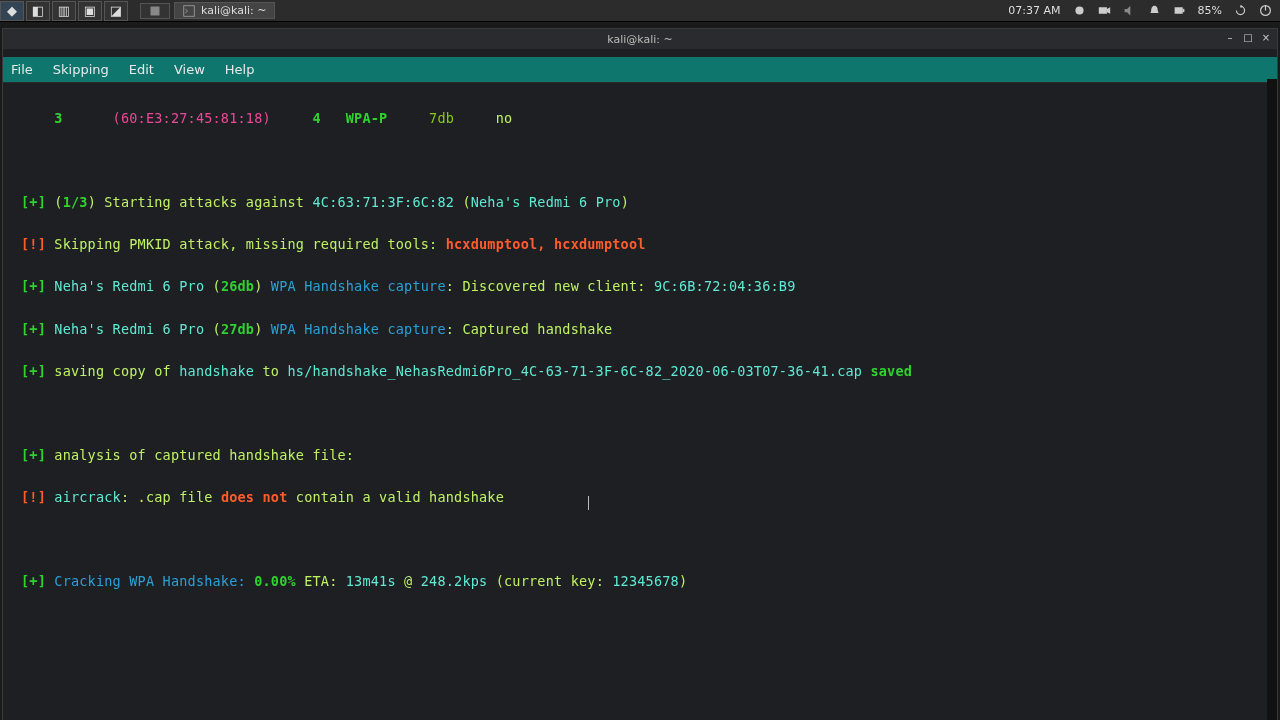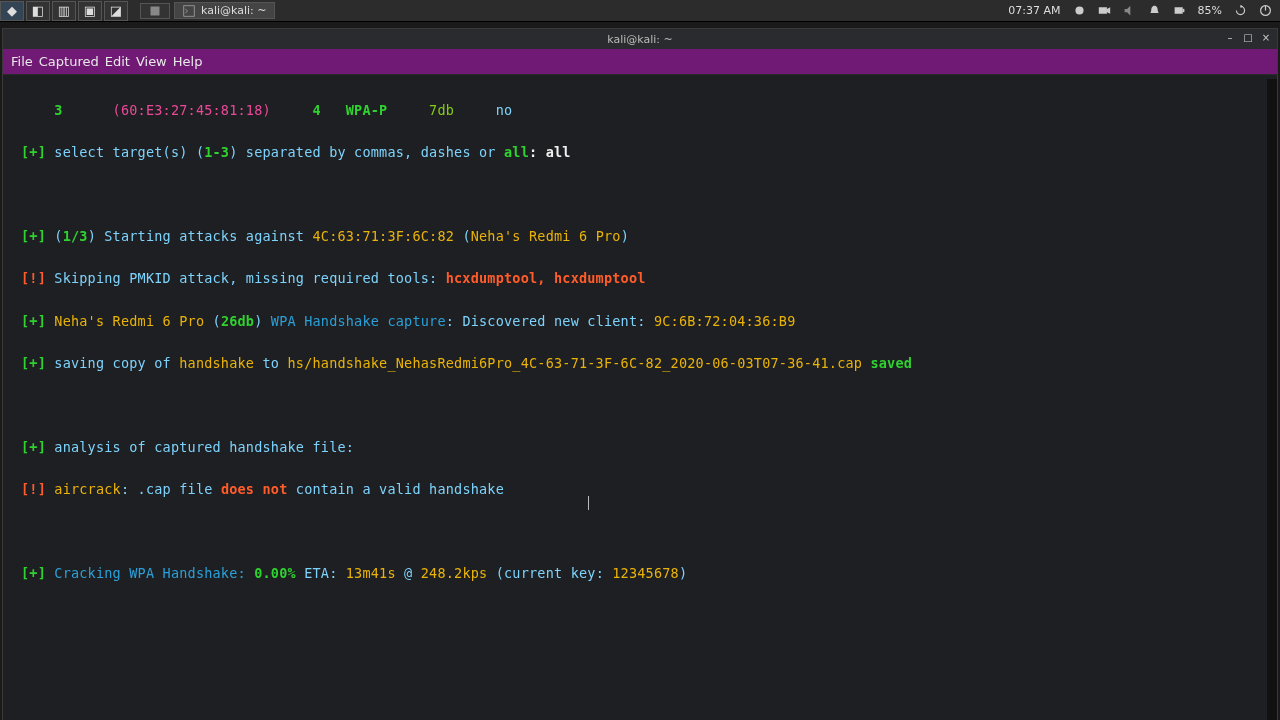--- a/index.html
+++ b/index.html
@@ -64,43 +64,44 @@
     font-size: 11px; color: #bbb;
     position: relative;
   }
   .win-controls {
     position: absolute; right: 4px; top: 2px;
     display: flex; gap: 4px;
   }
   .win-btn { width: 14px; height: 14px; font-size: 10px; text-align: center; line-height: 14px; color: #ccc; cursor: pointer; }
   .menubar {
     height: 26px;
-    background: #701a75;
+    background: #0f766e;
     display: flex; align-items: center;
     padding: 0 8px;
     font-family: "DejaVu Sans", sans-serif;
     font-size: 13px;
-    gap: 6px;
+    gap: 20px;
     color: #e8e8e8;
     border-bottom: 1px solid #2a2a2a;
+    margin-top: 8px;
   }
   .menubar span { cursor: default; }
   .terminal {
     padding: 4px 12px 4px 18px;
     line-height: 1.56;
     white-space: pre;
     letter-spacing: 0.2px;
   }
   .terminal .row { display: block; }
   .c-white { color: #f0f0f0; font-weight: bold; }
-  .c-grey  { color: #7dd3fc; }
+  .c-grey  { color: #bef264; }
   .c-green { color: #2fd22f; font-weight: bold; }
   .c-red   { color: #ff5c2b; font-weight: bold; }
   .c-yellow{ color: #ec4899; }
-  .c-cyan  { color: #eab308; }
+  .c-cyan  { color: #5eead4; }
   .c-cyanD { color: #2aa0d8; }
   .c-rednum{ color: #84cc16; }
   
   .scrollbar {
     position: absolute;
     right: 0; top: 50px; bottom: 0; width: 10px;
     background: #111;
   }
   .cursor-caret {
     display: inline-block;
@@ -169,33 +170,33 @@
   <div class="titlebar">
     <span>kali@kali: ~</span>
     <div class="win-controls">
       <div class="win-btn">–</div>
       <div class="win-btn">□</div>
       <div class="win-btn">×</div>
     </div>
   </div>
   <div class="menubar">
     <span>File</span>
-    <span>Captured</span>
+    <span>Skipping</span>
     <span>Edit</span>
     <span>View</span>
     <span>Help</span>
   </div>
 
   <div class="terminal">
 <span class="row">    <span class="c-green">3</span>      <span class="c-yellow">(60:E3:27:45:81:18)</span>     <span class="c-green">4</span>   <span class="c-green">WPA-P</span>     <span class="c-rednum">7db</span>     <span class="c-grey">no</span></span>
-<span class="row"><span class="c-green">[</span><span class="c-green">+</span><span class="c-green">] </span><span class="c-grey">select target(s) (</span><span class="c-green">1-3</span><span class="c-grey">) separated by commas, dashes or </span><span class="c-green">all</span><span class="c-white">: all</span></span>
 <span class="row"> </span>
 <span class="row"><span class="c-green">[</span><span class="c-green">+</span><span class="c-green">] </span><span class="c-grey">(</span><span class="c-green">1/3</span><span class="c-grey">) Starting attacks against </span><span class="c-cyan">4C:63:71:3F:6C:82</span><span class="c-grey"> (</span><span class="c-cyan">Neha's Redmi 6 Pro</span><span class="c-grey">)</span></span>
 <span class="row"><span class="c-red">[</span><span class="c-red">!</span><span class="c-red">] </span><span class="c-grey">Skipping PMKID attack, missing required tools: </span><span class="c-red">hcxdumptool, hcxdumptool</span></span>
 <span class="row"><span class="c-green">[</span><span class="c-green">+</span><span class="c-green">] </span><span class="c-cyan">Neha's Redmi 6 Pro</span><span class="c-grey"> (</span><span class="c-green">26db</span><span class="c-grey">) </span><span class="c-cyanD">WPA Handshake capture</span><span class="c-grey">: Discovered new client: </span><span class="c-cyan">9C:6B:72:04:36:B9</span></span>
+<span class="row"><span class="c-green">[</span><span class="c-green">+</span><span class="c-green">] </span><span class="c-cyan">Neha's Redmi 6 Pro</span><span class="c-grey"> (</span><span class="c-green">27db</span><span class="c-grey">) </span><span class="c-cyanD">WPA Handshake capture</span><span class="c-grey">: Captured handshake</span></span>
 <span class="row"><span class="c-green">[</span><span class="c-green">+</span><span class="c-green">] </span><span class="c-grey">saving copy of </span><span class="c-cyan">handshake</span><span class="c-grey"> to </span><span class="c-cyan">hs/handshake_NehasRedmi6Pro_4C-63-71-3F-6C-82_2020-06-03T07-36-41.cap</span><span class="c-green"> saved</span></span>
 <span class="row"> </span>
 <span class="row"><span class="c-green">[</span><span class="c-green">+</span><span class="c-green">] </span><span class="c-grey">analysis of captured handshake file:</span></span>
 <span class="row"><span class="c-red">[</span><span class="c-red">!</span><span class="c-red">] </span><span class="c-cyan">aircrack</span><span class="c-grey">: .cap file </span><span class="c-red">does not</span><span class="c-grey"> contain a valid handshake</span></span>
 <span class="row"> </span>
 <span class="row"><span class="c-green">[</span><span class="c-green">+</span><span class="c-green">] </span><span class="c-cyanD">Cracking WPA Handshake:</span><span class="c-green"> 0.00%</span><span class="c-grey"> ETA: </span><span class="c-cyan">13m41s</span><span class="c-grey"> @ </span><span class="c-cyan">248.2kps</span><span class="c-grey"> (current key: </span><span class="c-cyan">12345678</span><span class="c-grey">)</span></span>
 
 
 
 

